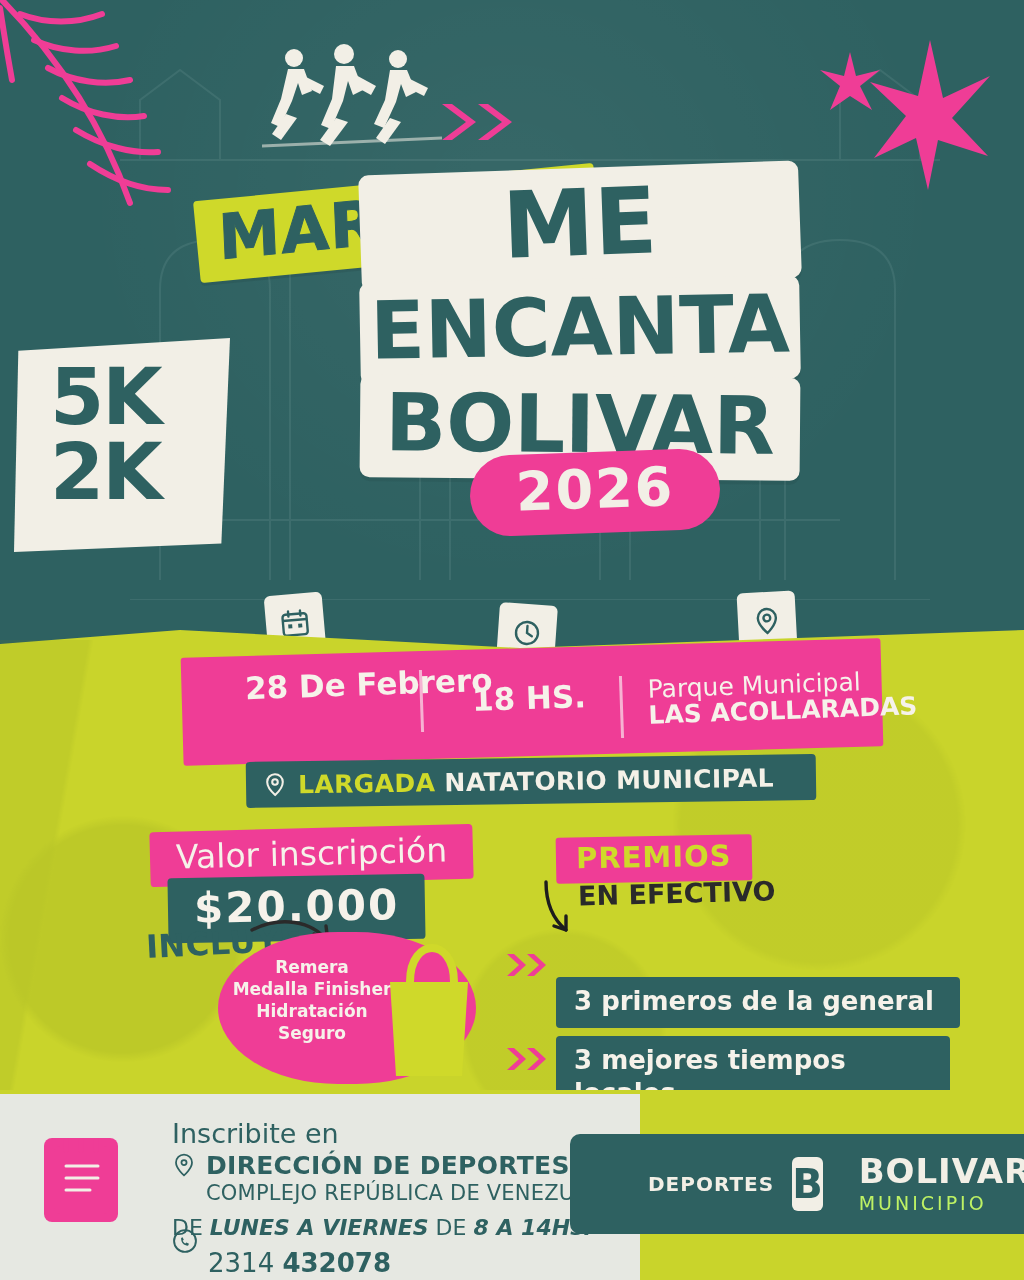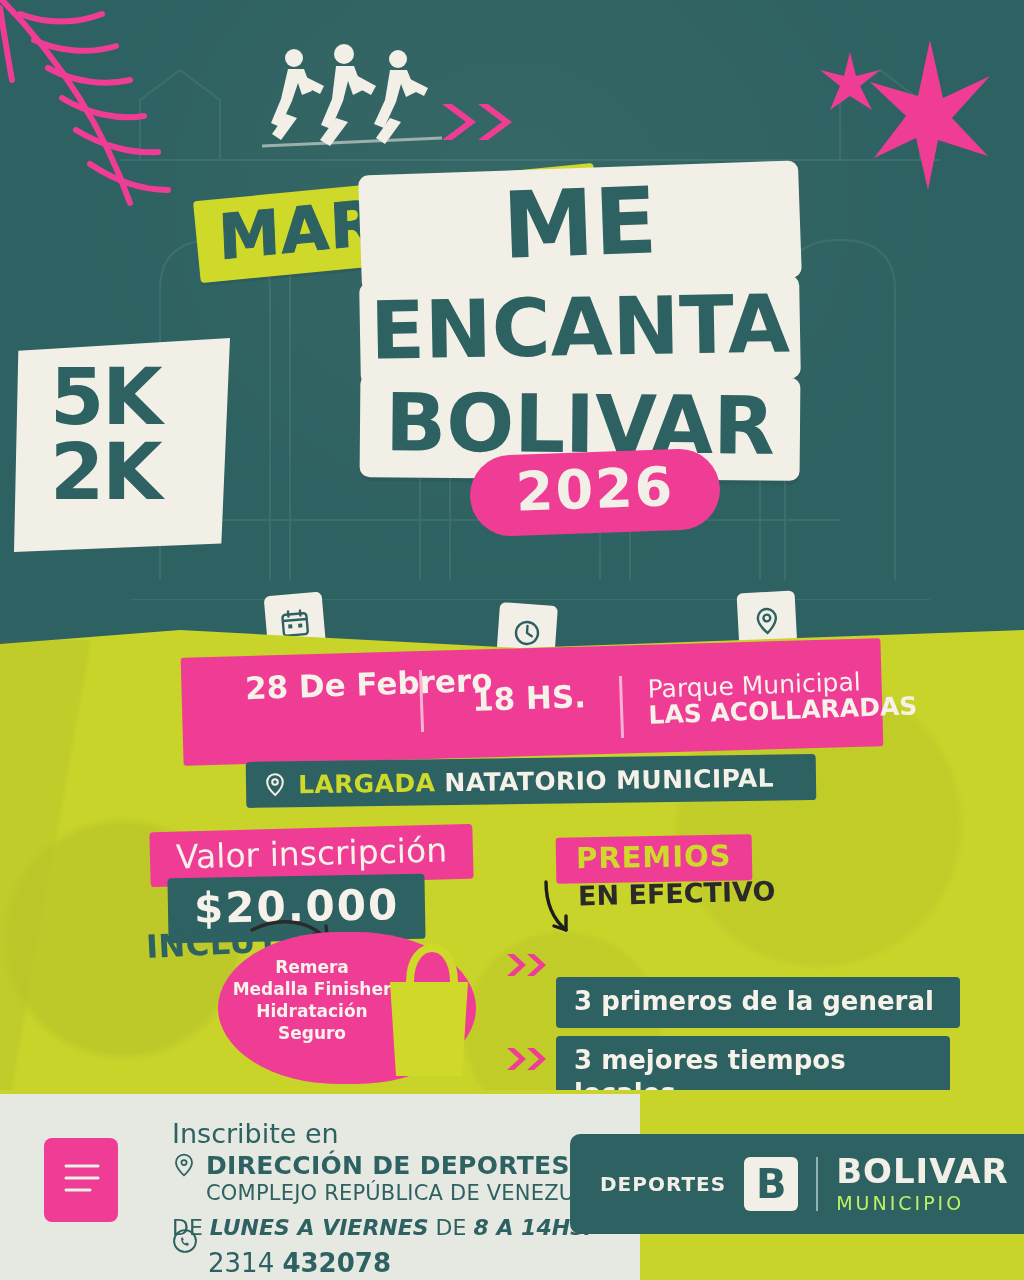--- a/index.html
+++ b/index.html
@@ -294,21 +294,21 @@
 
   .logo-box {
     position: absolute; left: 570px; top: 1134px;
     width: 454px; height: 100px;
     background: #2e6161;
     border-radius: 10px 0 0 10px;
     display: flex; align-items: center;
   }
   .logo-box .dep {
     color: #f2efe6; font-weight: bold; font-size: 20px; letter-spacing: 1px;
-    margin-left: 30px;
+    margin-left: 78px;
   }
   .logo-b {
     width: 54px; height: 54px; background: #f2efe6; border-radius: 6px;
     margin-left: 18px; display:flex; align-items:center; justify-content:center;
     color: #2e6161; font-weight: bold; font-size: 40px;
   }
   .logo-sep { width: 2px; height: 54px; background: #8fb3b3; margin: 0 18px; }
   .logo-words .w1 { color: #f2efe6; font-weight: bold; font-size: 34px; letter-spacing: 1px; line-height: 1; }
   .logo-words .w2 { color: #bef264; font-size: 19px; letter-spacing: 3px; margin-top: 4px; }
 </style>

